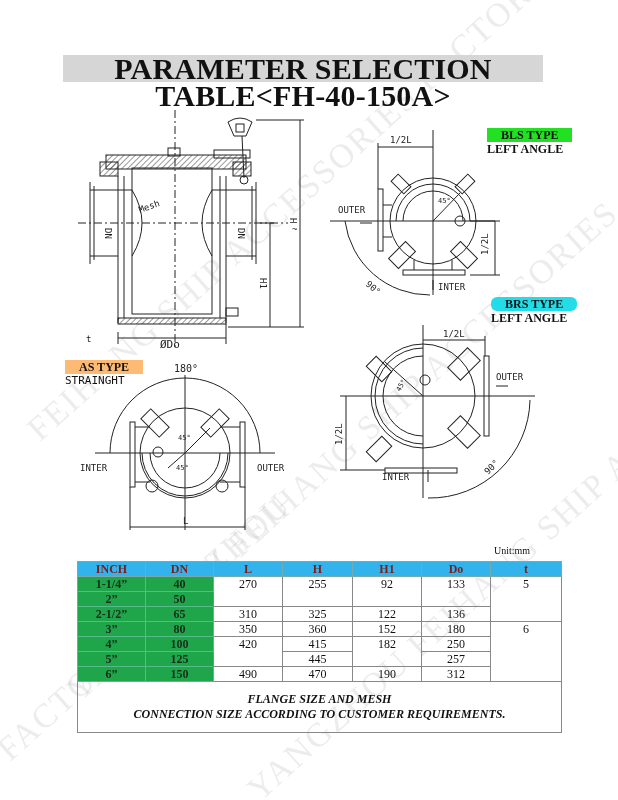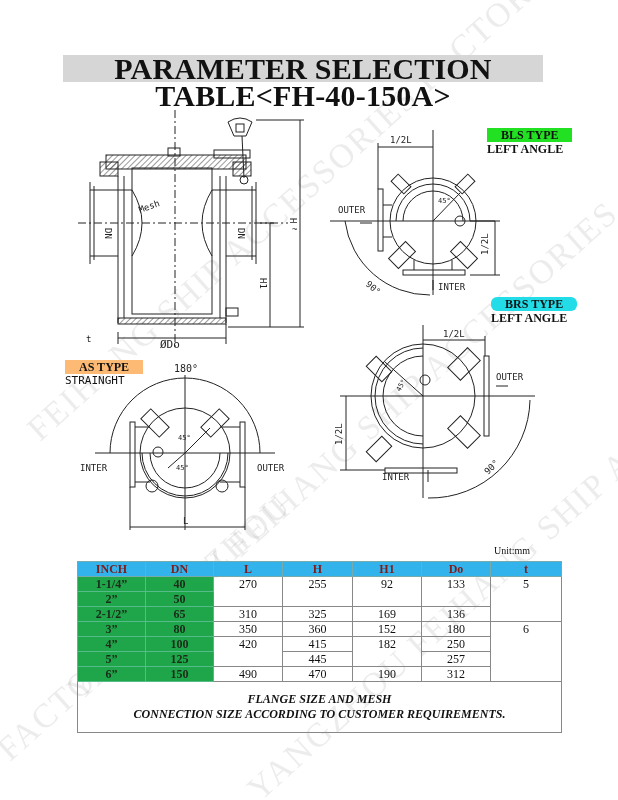--- a/index.html
+++ b/index.html
@@ -261,21 +261,21 @@
     </tr>
     <tr>
       <td class="g">2”</td>
       <td class="g">50</td>
     </tr>
     <tr>
       <td class="g">2-1/2”</td>
       <td class="g">65</td>
       <td>310</td>
       <td>325</td>
-      <td>169</td>
+      <td>122</td>
       <td>136</td>
     </tr>
     <tr>
       <td class="g">3”</td>
       <td class="g">80</td>
       <td>350</td>
       <td>360</td>
       <td>152</td>
       <td>180</td>
       <td rowspan="4">6</td>

